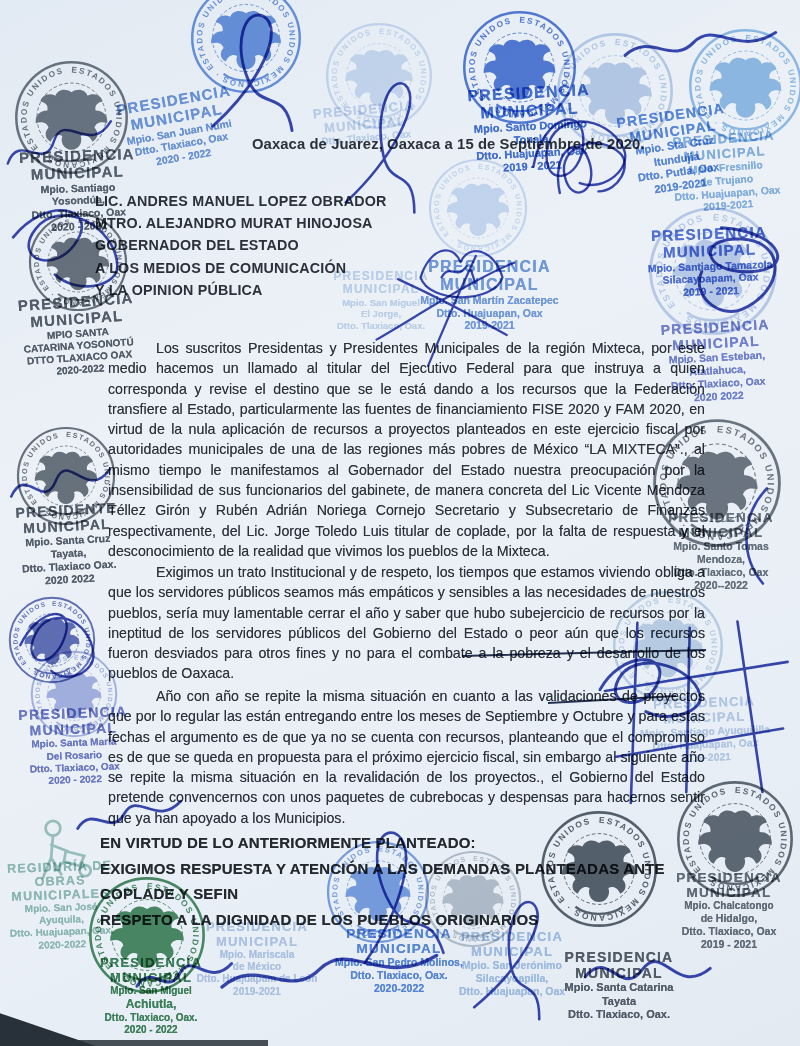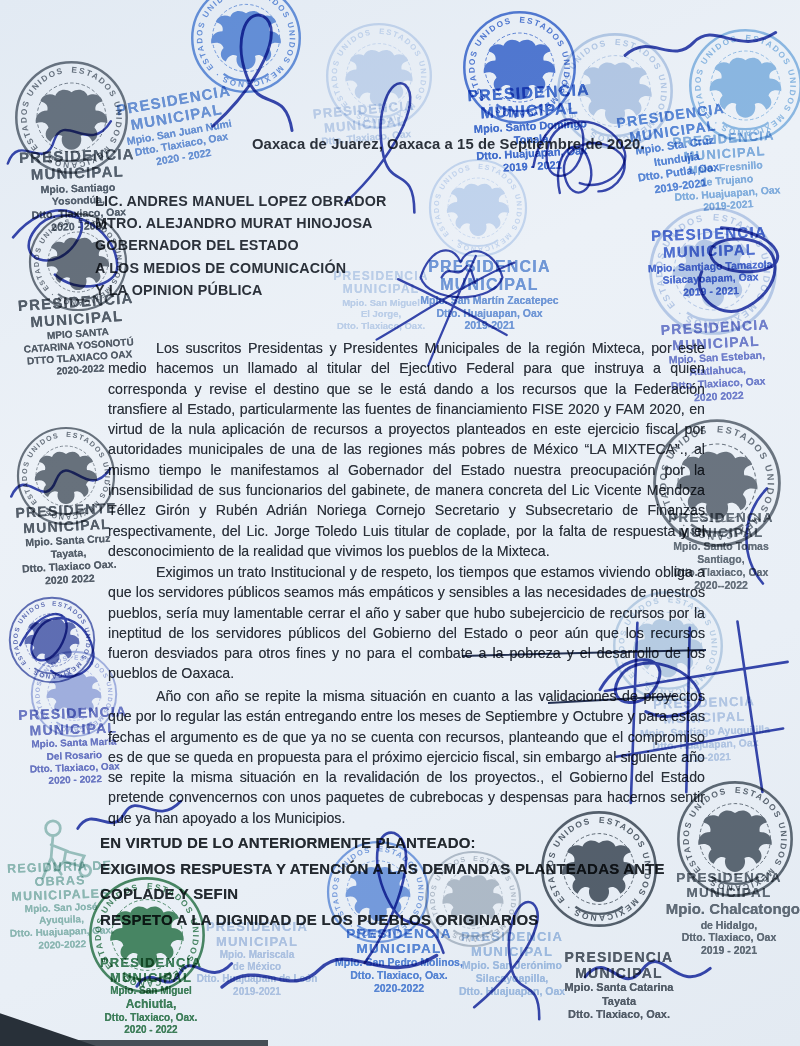--- a/index.html
+++ b/index.html
@@ -358,21 +358,21 @@
         <div class="s-hdr" style="font-size: 14px;">MUNICIPAL</div>
         <div class="s-det" style="font-size: 10.5px;">Mpio. Santa Cruz</div>
         <div class="s-det" style="font-size: 10.5px;">Tayata,</div>
         <div class="s-det" style="font-size: 10.5px;">Dtto. Tlaxiaco Oax.</div>
         <div class="s-det" style="font-size: 10.5px;">2020 2022</div>
       </div>
       <div class="stamp" style="left: 645px; top: 510px; width: 152px; color: rgb(90, 100, 110); opacity: 0.88; transform: rotate(0deg);">
         <div class="s-hdr" style="font-size: 13.5px;">PRESIDENCIA</div>
         <div class="s-hdr" style="font-size: 13.5px;">MUNICIPAL</div>
         <div class="s-det" style="font-size: 10.5px;">Mpio. Santo Tomas</div>
-        <div class="s-det" style="font-size: 10.5px;">Santiago,</div>
+        <div class="s-det" style="font-size: 10.5px;">Mendoza,</div>
         <div class="s-det" style="font-size: 10.5px;">Dtto. Tlaxiaco, Oax</div>
         <div class="s-det" style="font-size: 10.5px;">2020--2022</div>
       </div>
       <div class="stamp" style="left: 8px; top: 706px; width: 132px; color: rgb(91, 104, 192); opacity: 0.85; transform: rotate(-2deg);">
         <div class="s-hdr" style="font-size: 14px;">PRESIDENCIA</div>
         <div class="s-hdr" style="font-size: 14px;">MUNICIPAL</div>
         <div class="s-det" style="font-size: 10px;">Mpio. Santa María</div>
         <div class="s-det" style="font-size: 10px;">Del Rosario</div>
         <div class="s-det" style="font-size: 10px;">Dtto. Tlaxiaco, Oax</div>
         <div class="s-det" style="font-size: 10px;">2020 - 2022</div>
@@ -426,21 +426,21 @@
       <div class="stamp" style="left: 538px; top: 950px; width: 162px; color: rgb(77, 86, 96); opacity: 0.92; transform: rotate(0deg);">
         <div class="s-hdr" style="font-size: 14px;">PRESIDENCIA</div>
         <div class="s-hdr" style="font-size: 14px;">MUNICIPAL</div>
         <div class="s-det" style="font-size: 11px;">Mpio. Santa Catarina</div>
         <div class="s-det" style="font-size: 11px;">Tayata</div>
         <div class="s-det" style="font-size: 11px;">Dtto. Tlaxiaco, Oax.</div>
       </div>
       <div class="stamp" style="left: 658px; top: 870px; width: 142px; color: rgb(90, 100, 110); opacity: 0.9; transform: rotate(0deg);">
         <div class="s-hdr" style="font-size: 13.5px;">PRESIDENCIA</div>
         <div class="s-hdr" style="font-size: 13.5px;">MUNICIPAL</div>
-        <div class="s-det" style="font-size: 15px; text-align: right;">Mpio. Chalcatongo</div>
+        <div class="s-det" style="font-size: 10px;">Mpio. Chalcatongo</div>
         <div class="s-det" style="font-size: 10.5px;">de Hidalgo,</div>
         <div class="s-det" style="font-size: 10.5px;">Dtto. Tlaxiaco, Oax</div>
         <div class="s-det" style="font-size: 10.5px;">2019 - 2021</div>
       </div>
       <div class="sig" style="left: 195px; top: 2px; width: 120px; height: 135px; transform: rotate(6deg); opacity: 0.9;"><svg width="120" height="135" viewBox="0 0 100 100" preserveAspectRatio="none">
    <path d="M20,95 C55,60 72,18 52,10 C36,6 30,32 44,56 C58,82 76,60 86,92" fill="none" stroke="#2436a8" stroke-width="3" stroke-linecap="round" stroke-linejoin="round" vector-effect="non-scaling-stroke"></path>
         </svg></div>
       <div class="sig" style="left: 618px; top: 12px; width: 165px; height: 68px; transform: rotate(-4deg); opacity: 0.9;"><svg width="165" height="68" viewBox="0 0 100 100" preserveAspectRatio="none">
    <path d="M4,56 C20,24 32,76 46,44 C60,14 72,70 96,38" fill="none" stroke="#2436a8" stroke-width="3" stroke-linecap="round" stroke-linejoin="round" vector-effect="non-scaling-stroke"></path>
         </svg></div>

